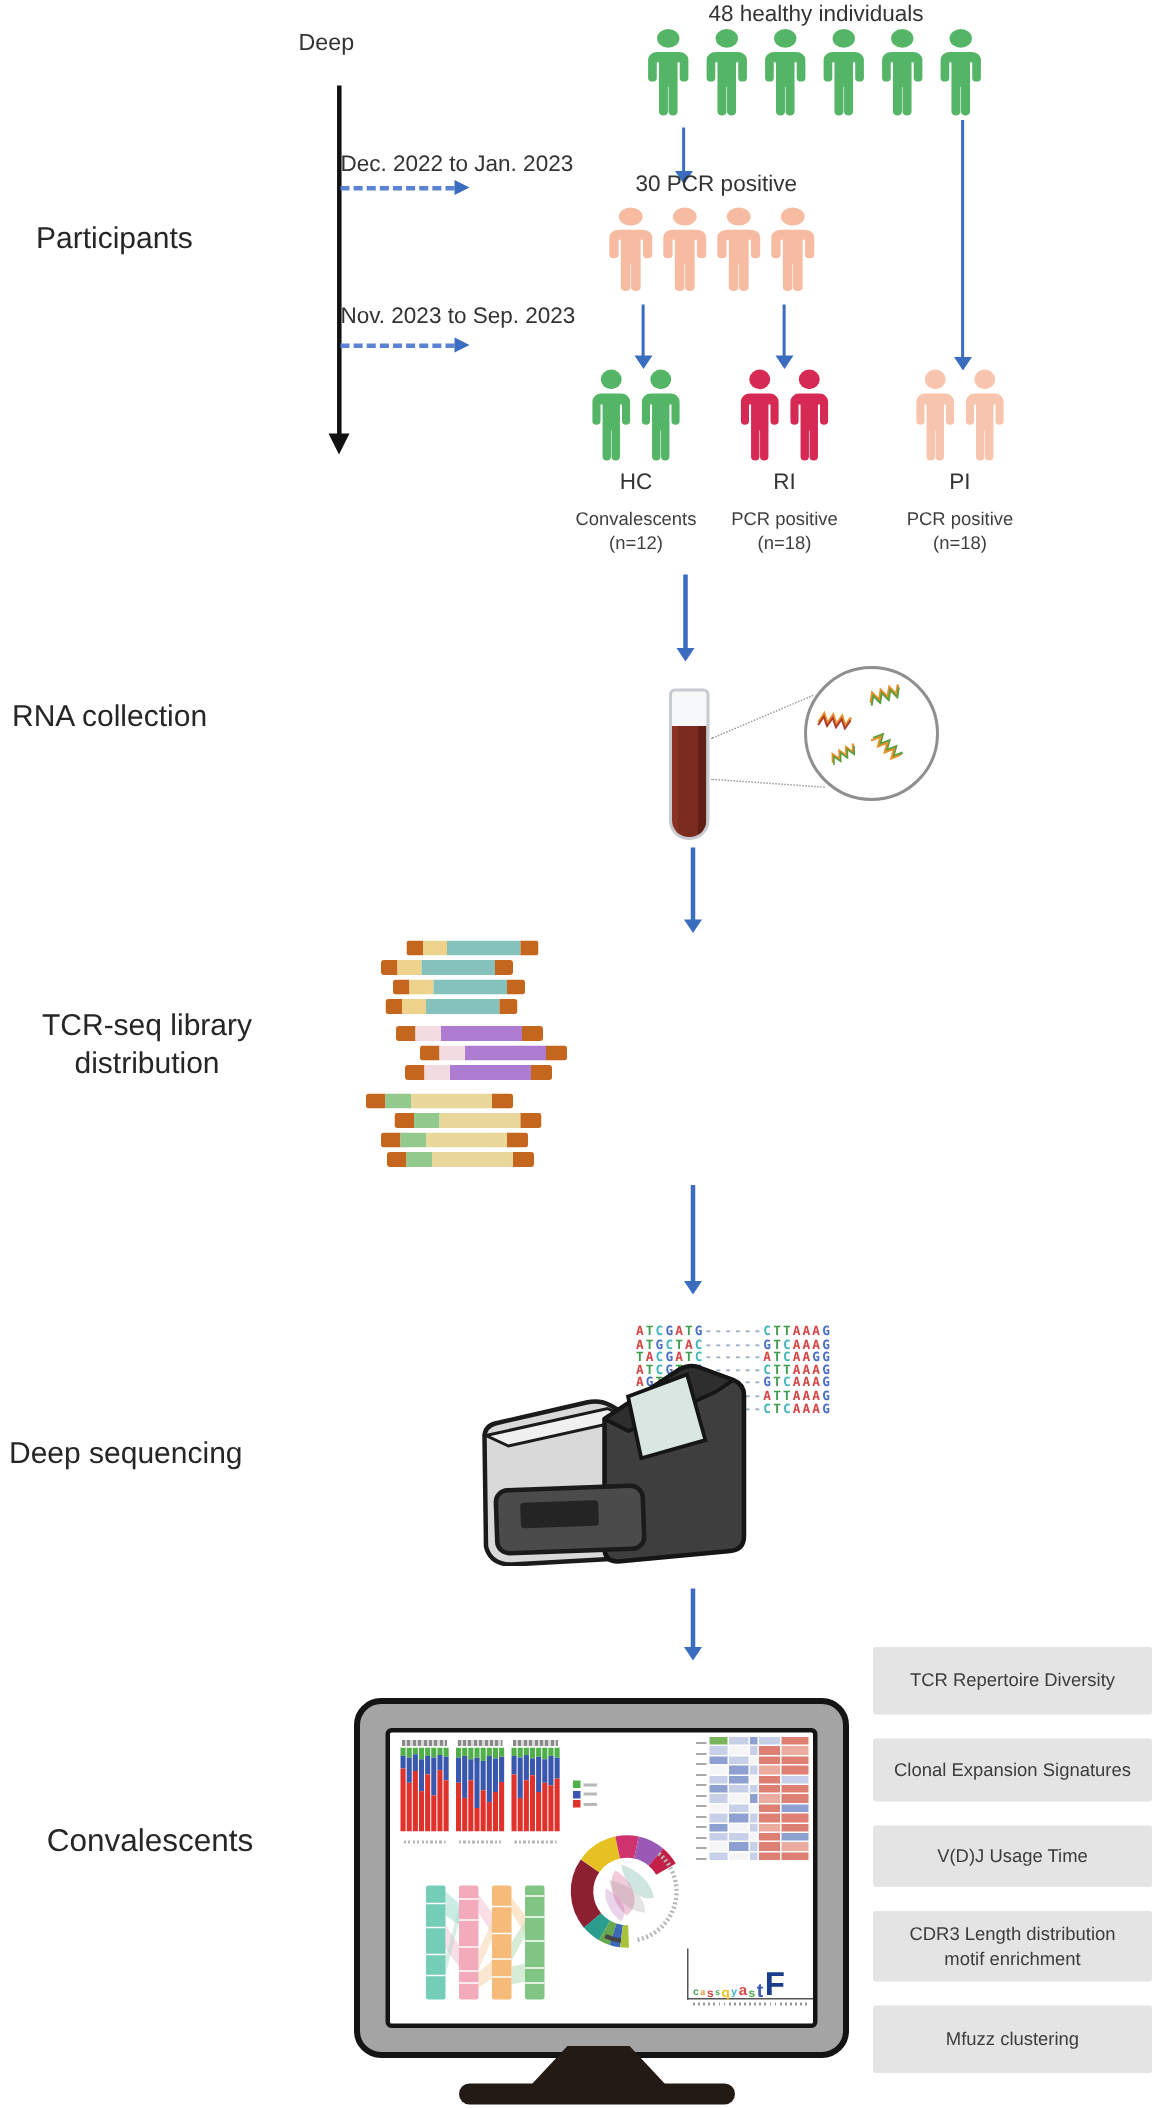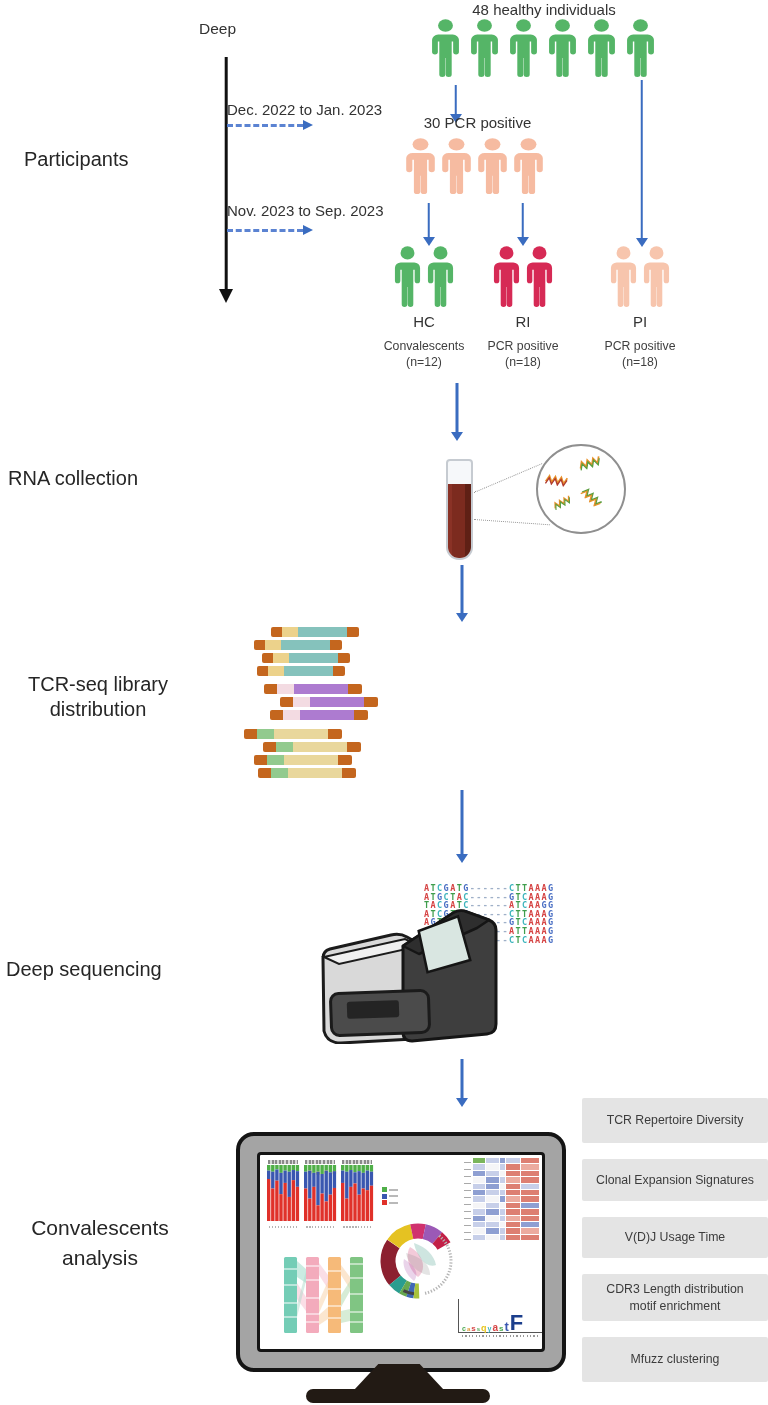--- a/index.html
+++ b/index.html
@@ -87,21 +87,20 @@
 
   <div class="sec" style="left:24px;top:148px;width:140px;">Participants</div>
   <div class="sec" style="left:8px;top:467px;">RNA collection</div>
   <div class="sec ctr" style="left:0;top:672px;width:196px;line-height:25px;">
     <div>TCR-seq library</div>
     <div>distribution</div>
   </div>
   <div class="sec" style="left:6px;top:958px;">Deep sequencing</div>
   <div class="sec ctr" style="left:10px;top:1213px;width:180px;line-height:30px;font-size:21px;">
     <div>Convalescents</div>
-    <div>analysis</div>
   </div>
 
   <div class="abs" style="left:199px;top:20px;font-size:15.5px;font-weight:500;color:#333;">Deep</div>
   <div class="tline">
       <div class="shaft"></div>
       <div class="head"></div>
     </div>
   <div class="abs" style="left:227px;top:101px;font-size:15px;color:#333;">Dec. 2022 to Jan. 2023</div>
   <div class="darr" style="left:227px;top:124px;width:76px;"></div>
   <div class="abs" style="left:227px;top:202px;font-size:15px;color:#333;">Nov. 2023 to Sep. 2023</div>

